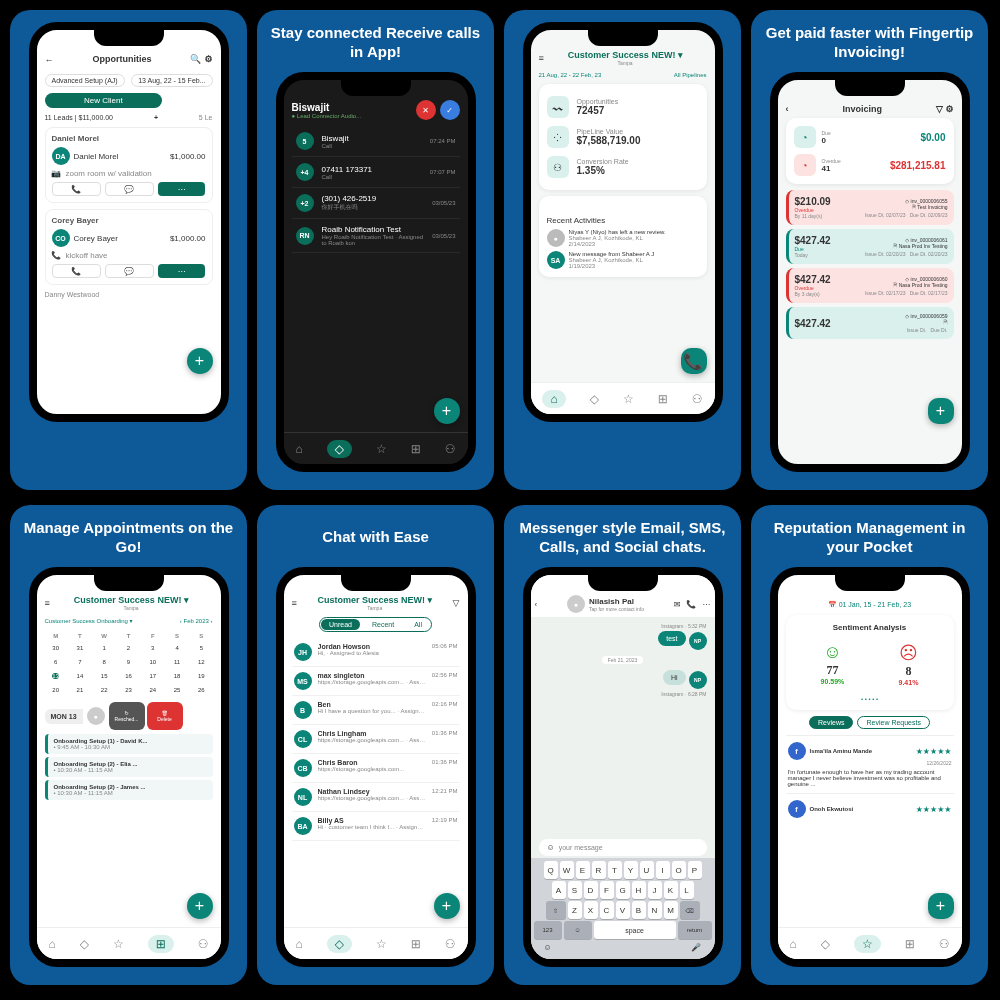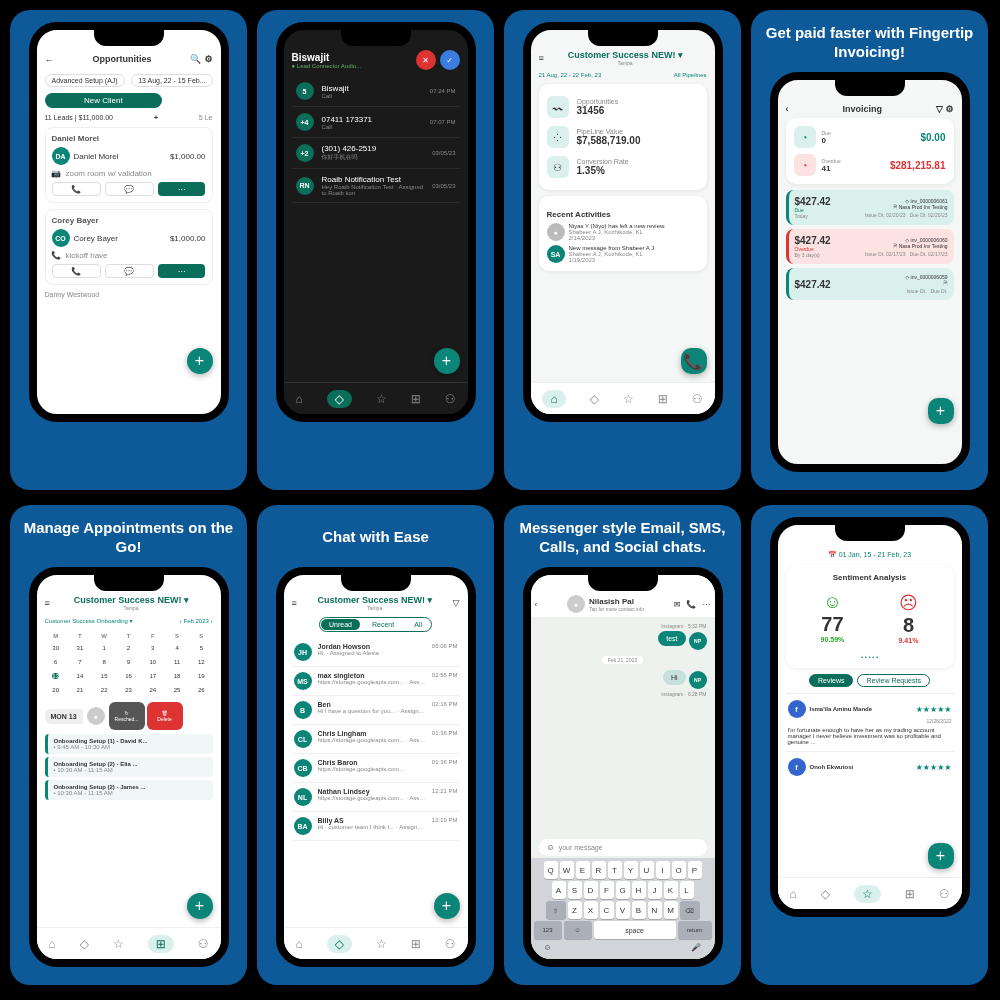--- a/index.html
+++ b/index.html
@@ -49,31 +49,31 @@
 .chat-item .time { font-size: 6px; color: #888; }
 .bubble { max-width: 70%; border-radius: 10px; padding: 4px 8px; font-size: 7px; margin-bottom: 4px; }
 .bubble.out { background: #0a8577; color: #fff; align-self: flex-end; margin-left: auto; }
 .keyboard { position: absolute; bottom: 0; left: 0; right: 0; background: #d1d4d9; padding: 3px; }
 .kb-row { display: flex; gap: 2px; justify-content: center; margin-bottom: 2px; }
 .key { background: #fff; border-radius: 3px; width: 14px; height: 18px; display: flex; align-items: center; justify-content: center; font-size: 8px; box-shadow: 0 1px 0 rgba(0,0,0,0.2); }
 .key.wide { width: 28px; font-size: 6px; background: #abb0b8; }
 .key.space { flex: 1; font-size: 7px; }
 .sentiment { display: flex; justify-content: space-around; margin: 10px 0; text-align: center; }
 .sentiment .face { font-size: 18px; }
-.sentiment .num { font-size: 20px; font-weight: 700; }
+.sentiment .num { font-size: 12px; font-weight: 700; font-family: Liberation Serif, serif; }
 .sentiment .pct { font-size: 7px; font-weight: 600; }
 .tabs { display: flex; gap: 4px; justify-content: center; margin: 6px 0; }
 .tab { padding: 2px 8px; border-radius: 10px; font-size: 7px; border: 1px solid #0a6e5a; color: #0a6e5a; }
 .tab.active { background: #0a6e5a; color: #fff; }
 .review-item { border-top: 1px solid #eee; padding: 6px 2px; font-size: 6px; }
 .stars { color: #0a8577; font-size: 8px; }
 .flex-between { display: flex; justify-content: space-between; align-items: center; }
 .muted { color: #888; }
 .tiny { font-size: 5px; }
-.section-title { font-size: 8px; font-weight: 700; margin: 6px 0 4px; }
+.section-title { font-size: 8px; font-weight: 400; margin: 12px 0 4px; }
 .swipe-actions { display: flex; margin-bottom: 4px; align-items: center; }
 .swipe-actions .slot { display: flex; gap: 2px; }
 .swipe-btn { width: 36px; height: 28px; border-radius: 6px; display: flex; flex-direction: column; align-items: center; justify-content: center; color: #fff; font-size: 5px; }
 .swipe-btn.resched { background: #555; }
 .swipe-btn.delete { background: #d33; }
 </style>
 </head>
 <body>
 
 <div class="card">
@@ -129,20 +129,21 @@
           <div class="action-btn green">⋯</div>
         </div>
       </div>
       <div class="muted" style="font-size:7px;">Danny Westwood</div>
       <div class="fab">+</div>
     </div>
   </div>
 </div>
 
 <div class="card">
+  <div class="card-title">Stay connected Receive calls in App!</div>
   <div class="phone dark">
     <div class="notch"></div>
     <div class="screen">
       <div class="flex-between" style="margin-bottom:6px;">
         <div>
           <div style="font-size:10px;font-weight:600;color:#fff;">Biswajit</div>
           <div style="font-size:6px;color:#6a6;"><span>●</span> <span>Lead Connector Audio...</span></div>
         </div>
         <div style="display:flex;gap:4px;">
           <div style="width:20px;height:20px;border-radius:50%;background:#d33;display:flex;align-items:center;justify-content:center;color:#fff;">✕</div>
@@ -209,21 +210,21 @@
       </div>
       <div class="flex-between" style="font-size:6px;color:#0a8577;margin:6px 0;">
         <span>21 Aug, 22 - 22 Feb, 23</span>
         <span>All Pipelines</span>
       </div>
       <div class="stat-card">
         <div class="stat-row">
             <div class="stat-icon">〰</div>
             <div>
               <div class="stat-label">Opportunities</div>
-              <div class="stat-value">31456</div>
+              <div class="stat-value">72457</div>
             </div>
           </div>
         <div class="stat-row">
             <div class="stat-icon">⁘</div>
             <div>
               <div class="stat-label">PipeLine Value</div>
               <div class="stat-value">$7,588,719.00</div>
             </div>
           </div>
         <div class="stat-row">
@@ -291,20 +292,34 @@
               <div class="stat-icon" style="background:#fde2e2;color:#d33;">◔</div>
               <div>
                 <div class="tiny muted">Overdue</div>
                 <div style="font-weight:700;">41</div>
               </div>
             </div>
           <div style="color:#d33;font-weight:700;font-size:10px;">$281,215.81</div>
         </div>
       </div>
       <div id="invoice-list">
+          <div class="invoice-card overdue">
+            <div class="flex-between">
+              <div>
+                <div class="invoice-amt">$210.09</div>
+                <div class="tiny" style="color:#d33;">Overdue</div>
+                <div class="tiny muted">By 11 day(s)</div>
+              </div>
+              <div style="text-align:right;">
+                <div class="tiny">◇ inv_0000006055</div>
+                <div class="tiny">🗎 Test Invoicing</div>
+                <div class="tiny muted">Issue Dt. 02/07/23 &nbsp; Due Dt. 02/09/23</div>
+              </div>
+            </div>
+          </div>
           <div class="invoice-card due">
             <div class="flex-between">
               <div>
                 <div class="invoice-amt">$427.42</div>
                 <div class="tiny" style="color:#0a8577;">Due</div>
                 <div class="tiny muted">Today</div>
               </div>
               <div style="text-align:right;">
                 <div class="tiny">◇ inv_0000006061</div>
                 <div class="tiny">🗎 Nasa Prod Inv Testing</div>
@@ -621,20 +636,21 @@
         <div class="kb-row" style="justify-content:space-between;padding:2px 10px;">
           <span>☺</span>
           <span>🎤</span>
         </div>
       </div>
     </div>
   </div>
 </div>
 
 <div class="card">
+  <div class="card-title">Reputation Management in your Pocket</div>
   <div class="phone">
     <div class="notch"></div>
     <div class="screen">
       <div style="text-align:center;font-size:7px;color:#0a8577;margin:6px 0;">📅 <span>01 Jan, 15 - 21 Feb, 23</span></div>
       <div class="stat-card">
         <div style="text-align:center;font-size:8px;font-weight:600;">Sentiment Analysis</div>
         <div class="sentiment">
           <div>
               <div class="face" style="color:#2a2;">☺</div>
               <div class="num">77</div>

